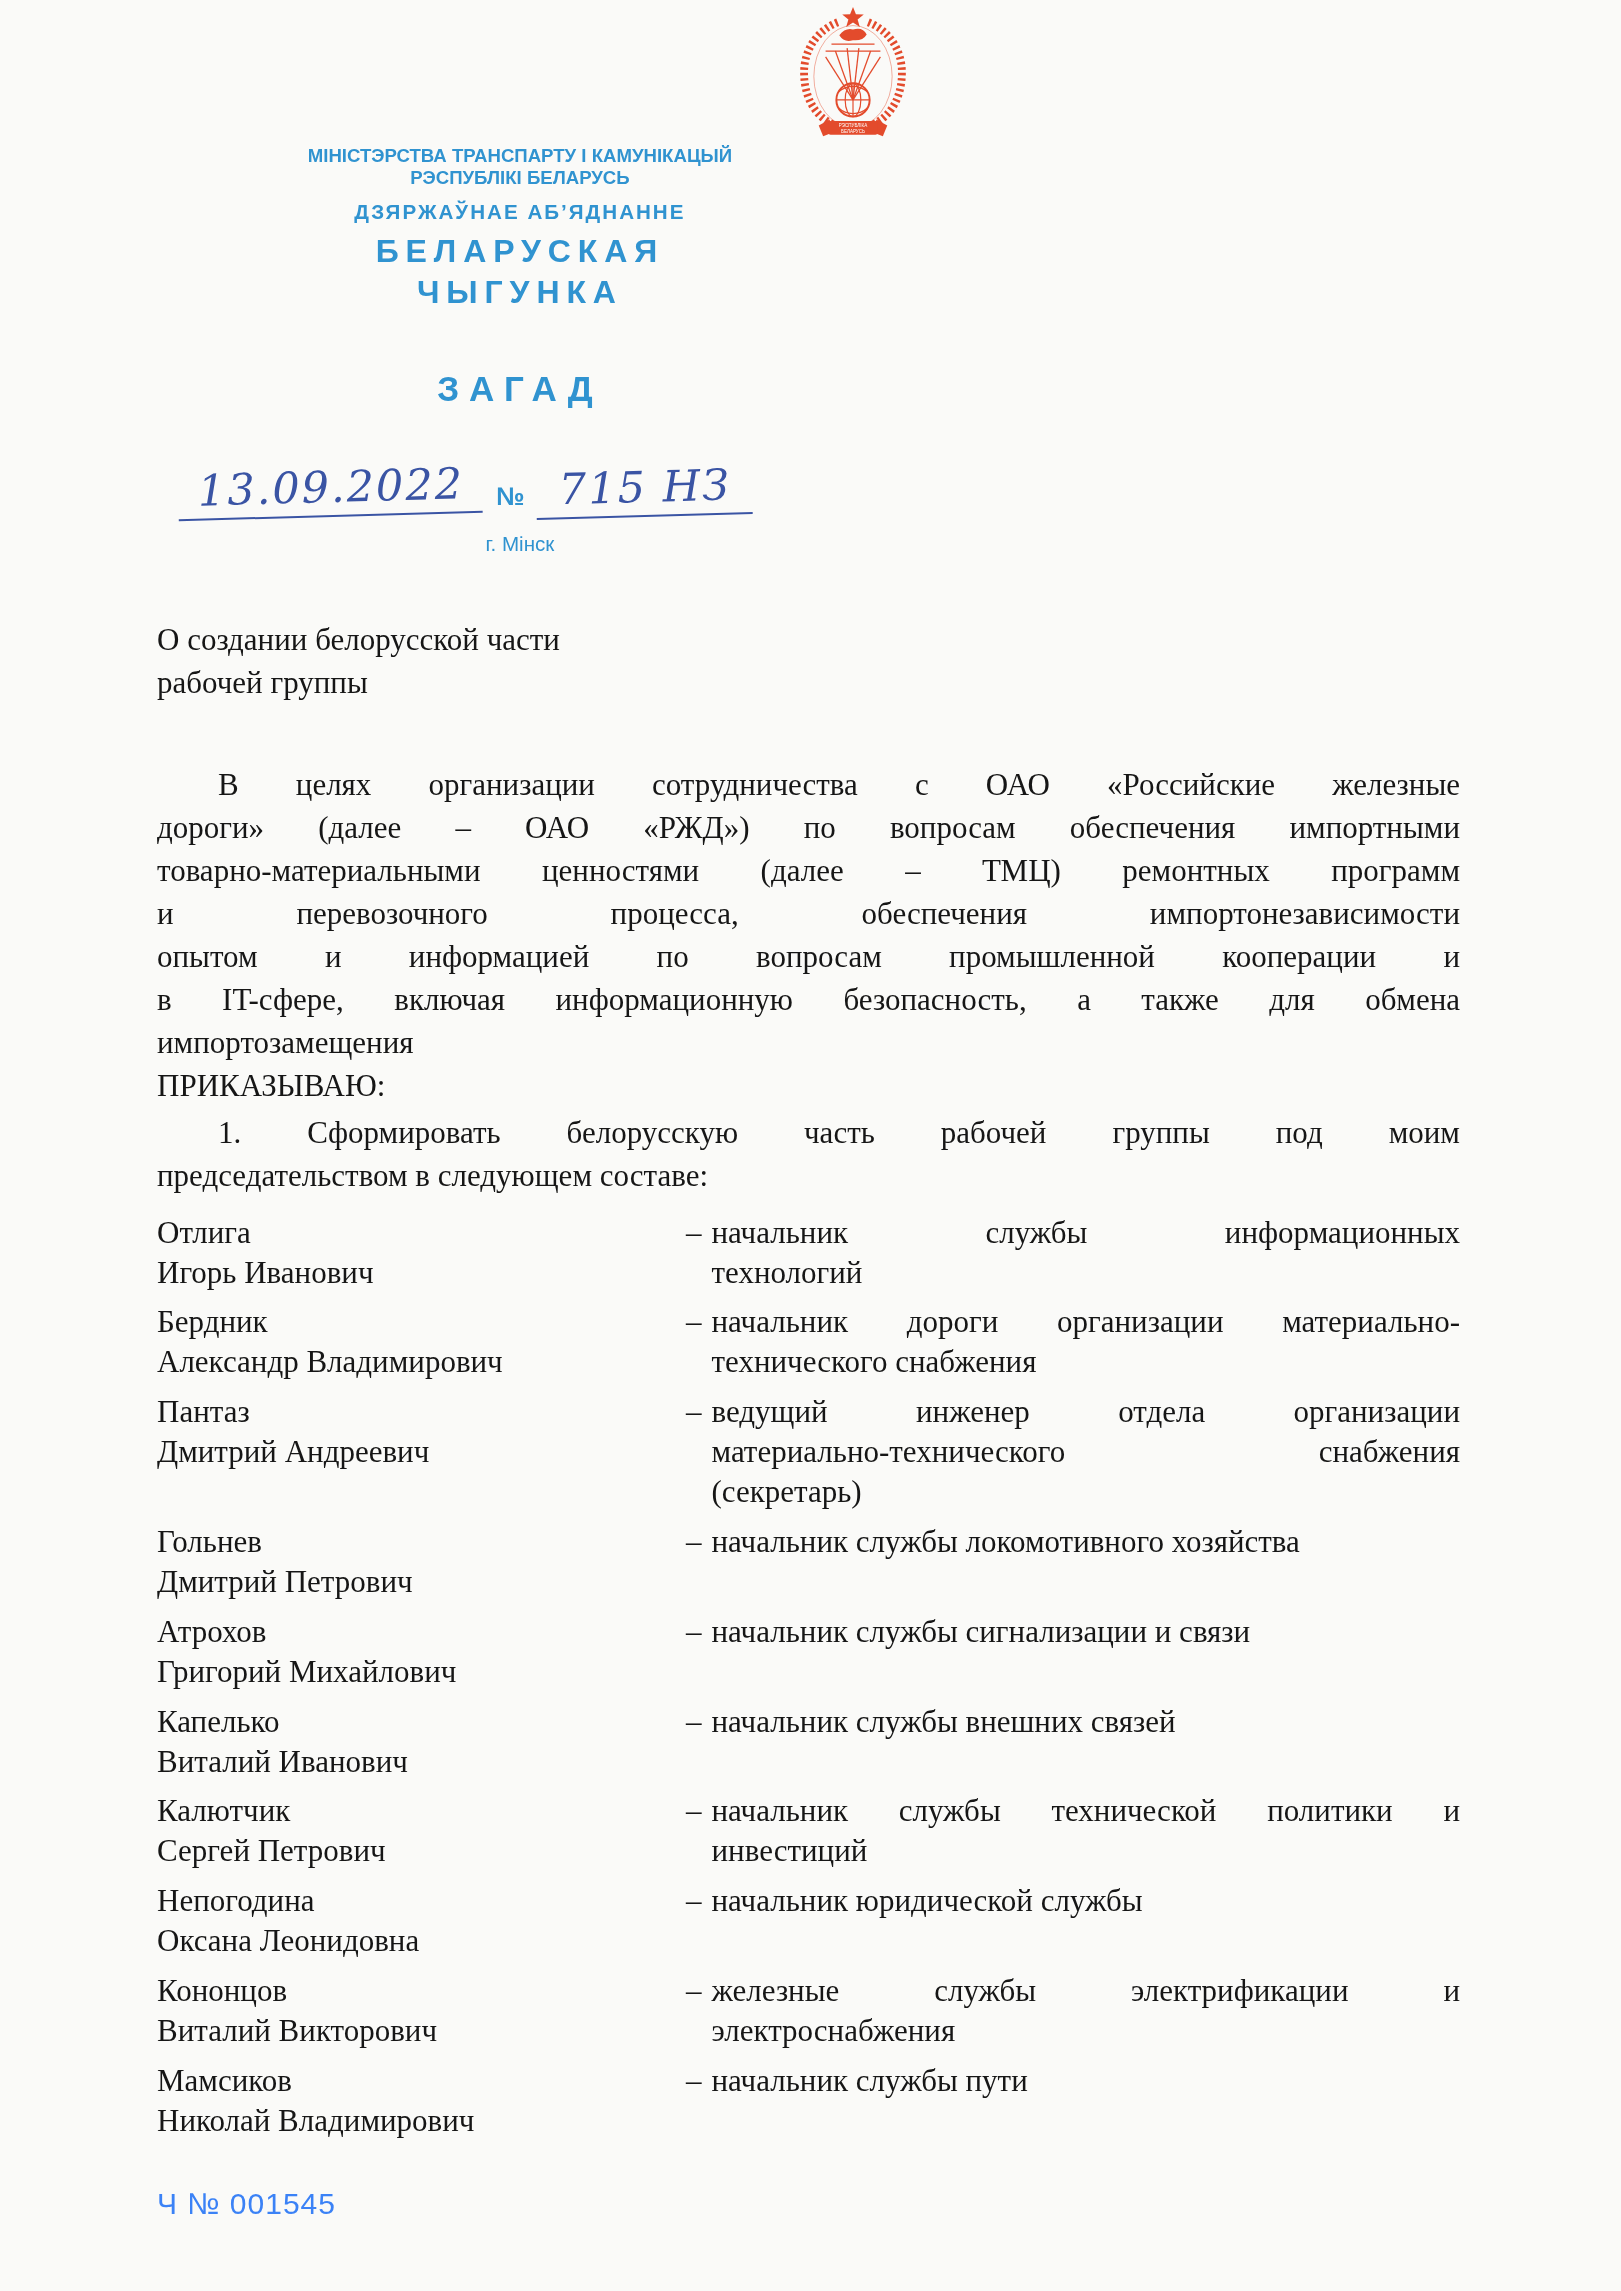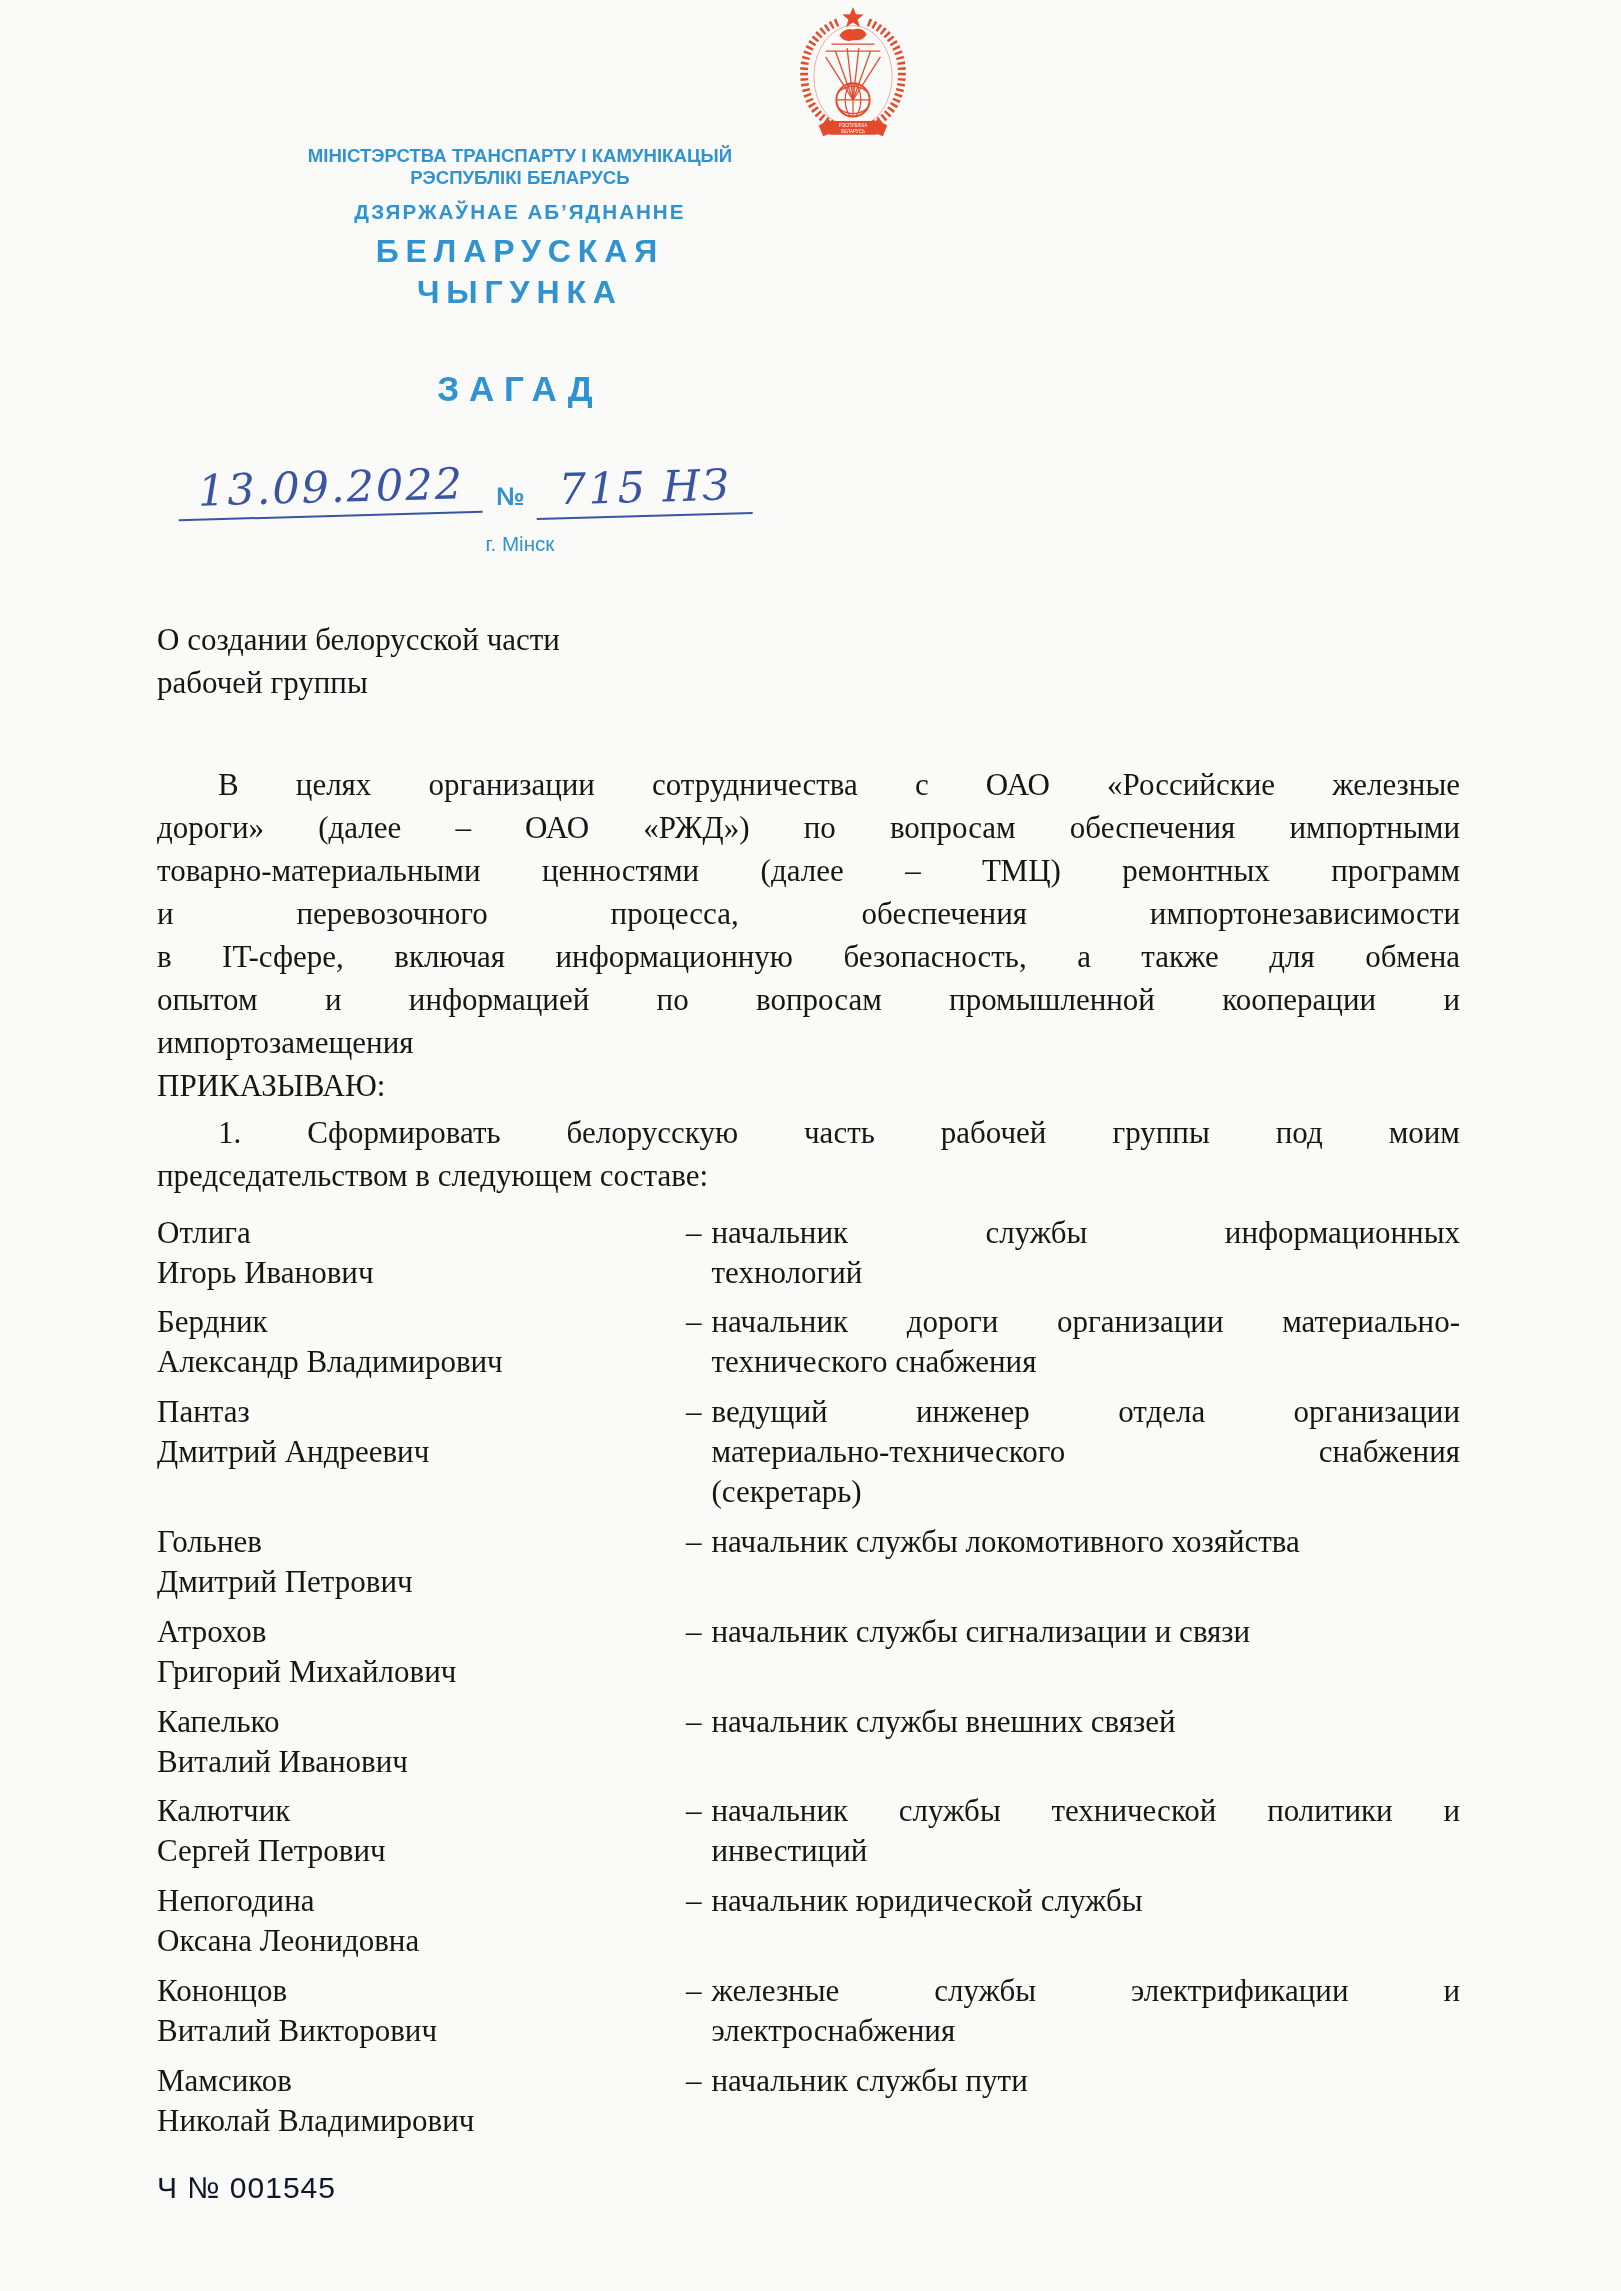--- a/index.html
+++ b/index.html
@@ -53,22 +53,22 @@
   .item1{font-size:31px;line-height:43px;margin-top:3.9px;}
   
   .members{margin-top:15.7px;font-size:31px;line-height:40px;}
   .member-row{display:flex;margin-bottom:9.8px;}
   .member-name{width:529px;flex:none;}
   .member-pos{flex:1;display:flex;}
   .dash{width:25.5px;flex:none;}
   .pos-lines{flex:1;}
   
   .form-number{
-    margin-top:30px;font-family:"Liberation Sans", sans-serif;
-    font-size:30px;letter-spacing:1px;color:#0f172a;
+    margin-top:46px;font-family:"Liberation Sans", sans-serif;
+    font-size:30px;letter-spacing:1px;color:#3b82f6;
   }
 </style>
 </head>
 <body>
 
 <div class="page">
 
   <div class="emblem-wrap">
     <svg viewBox="0 0 116 140" width="116" height="137">
       <g fill="none" stroke="#e34b2c">
@@ -124,22 +124,22 @@
   <div class="subject">
     <div>О создании белорусской части</div>
     <div>рабочей группы</div>
   </div>
 
   <div class="textblock indent-first">
       <div class="jline">В целях организации сотрудничества с ОАО «Российские железные</div>
       <div class="jline">дороги» (далее – ОАО «РЖД») по вопросам обеспечения импортными</div>
       <div class="jline">товарно-материальными ценностями (далее – ТМЦ) ремонтных программ</div>
       <div class="jline">и перевозочного процесса, обеспечения импортонезависимости</div>
+      <div class="jline">опытом и информацией по вопросам промышленной кооперации и</div>
       <div class="jline">в IT-сфере, включая информационную безопасность, а также для обмена</div>
-      <div class="jline">опытом и информацией по вопросам промышленной кооперации и</div>
       <div class="jline last">импортозамещения</div>
     </div>
   <div class="decree-word">ПРИКАЗЫВАЮ:</div>
   <div class="item1 indent-first">
       <div class="jline">1. Сформировать белорусскую часть рабочей группы под моим</div>
       <div class="jline last">председательством в следующем составе:</div>
     </div>
 
   <div class="members">
     <div class="member-row">

